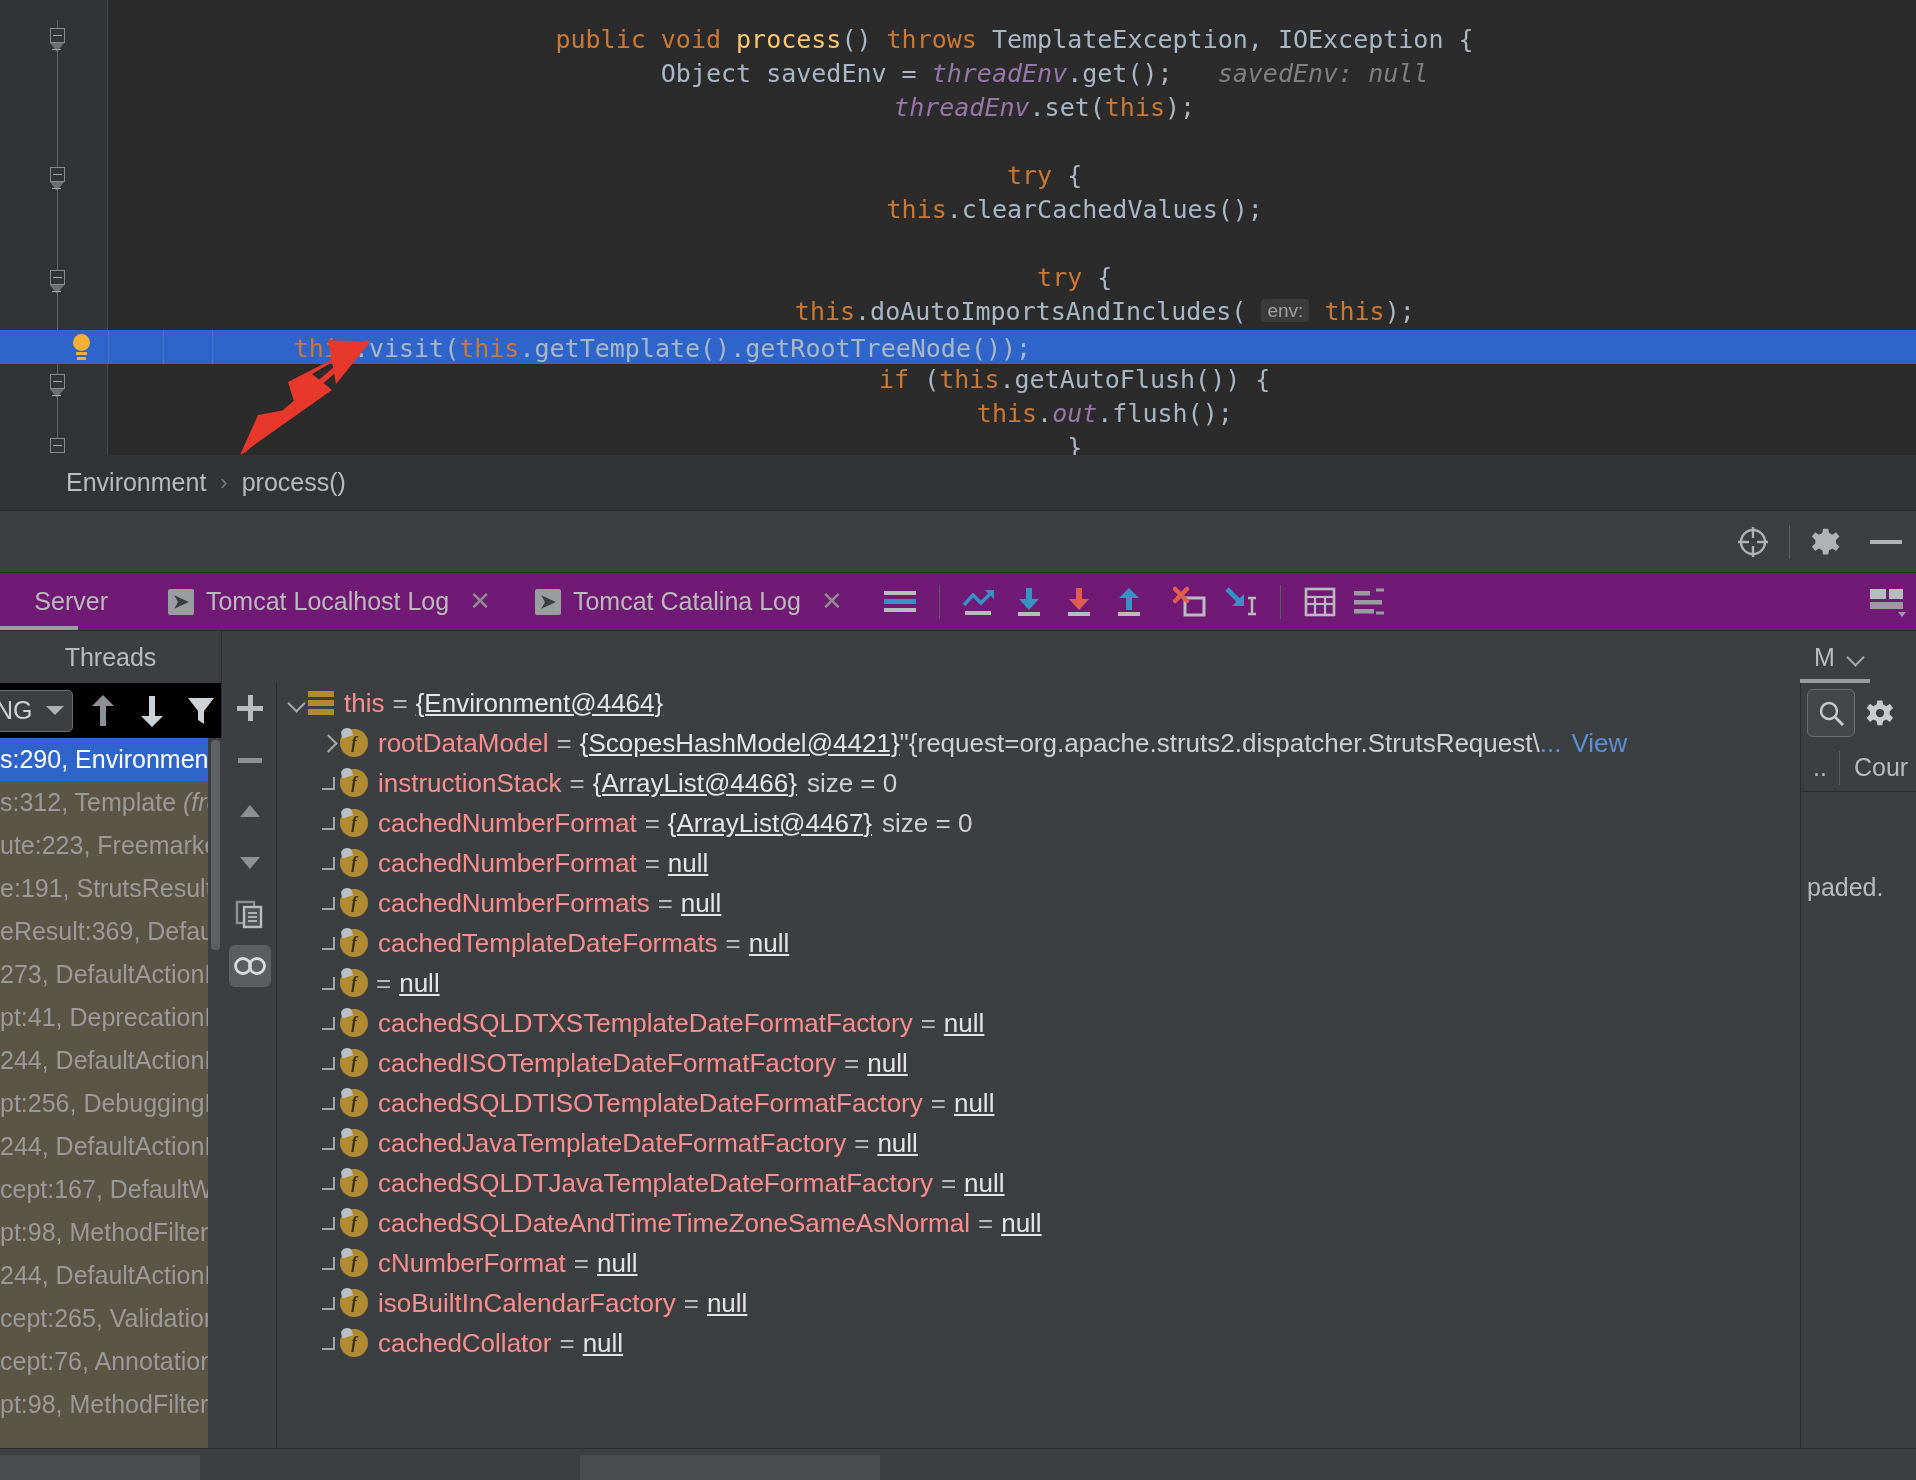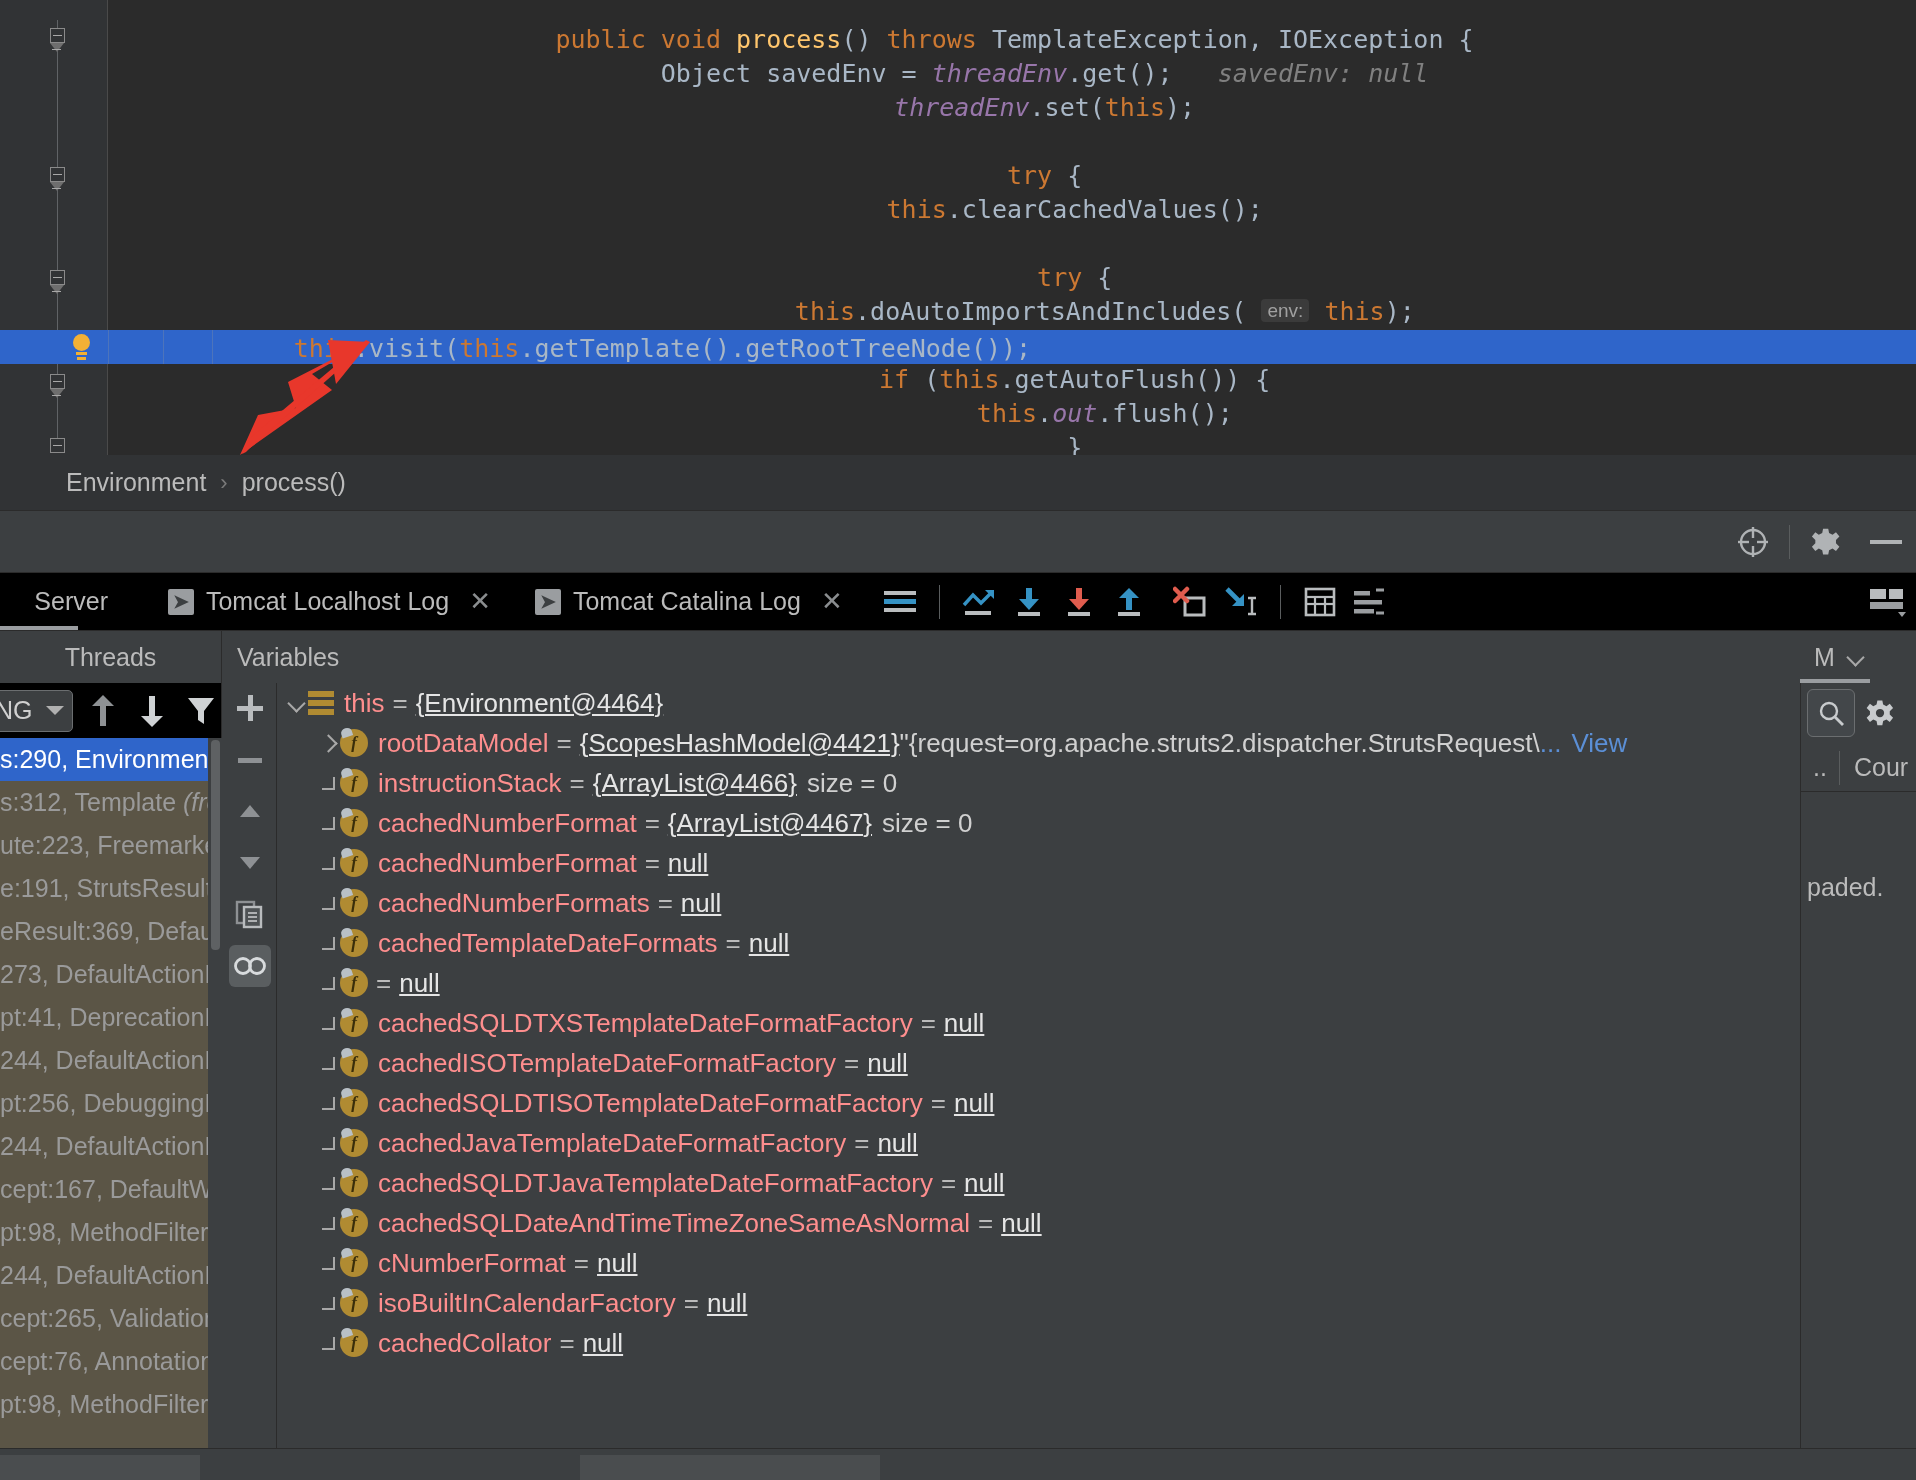--- a/index.html
+++ b/index.html
@@ -107,21 +107,21 @@
     position: absolute; left: 0; top: 511px; width: 1916px; height: 62px;
     background: #3c3f41; border-bottom: 1px solid #2b2b2b;
   }
   .hdr-icons { position: absolute; right: 0; top: 0; height: 62px; display: flex; align-items: center; }
   .hdr-icon { width: 60px; height: 62px; display: flex; align-items: center; justify-content: center; }
   .vdiv { width: 1px; height: 34px; background: #5a5d5e; margin: 0 6px; }
 
   
   .tabrow {
     position: absolute; left: 0; top: 573px; width: 1916px; height: 58px;
-    background: #000000; border-bottom: 1px solid #2b2b2b;
+    background: #701a75; border-bottom: 1px solid #2b2b2b;
     display: flex; align-items: center;
   }
   .tab {
     display: flex; align-items: center; height: 58px; padding: 0 6px;
     color: #bbbbbb; font-size: 25px; gap: 12px;
   }
   .runicon {
     width: 26px; height: 26px; background: #9a9da0; color: #3c3f41;
     display: flex; align-items: center; justify-content: center;
     font-size: 19px; font-weight: bold; border-radius: 2px;
@@ -422,23 +422,20 @@
         <rect x="2" y="15" width="33" height="7" fill="#9a9da0"></rect>
         <polygon points="30,25 38,25 34,30" fill="#9a9da0"></polygon>
       </svg>
     </div>
   </div>
   <div class="tabrow-underline"></div>
 
   <div class="panelhdr-row">
     <div class="panelhdr ph-threads">
       <span>Threads</span>
-    </div>
-    <div class="panelhdr ph-vars">
-      <span>Variables</span>
     </div>
     <div class="panelhdr ph-watch">
       <span>M</span>
       <span class="chev down"></span>
     </div>
   </div>
   <div class="ph-underline"></div>
 
   <div class="frames-toolbar">
     <div class="thread-select">

